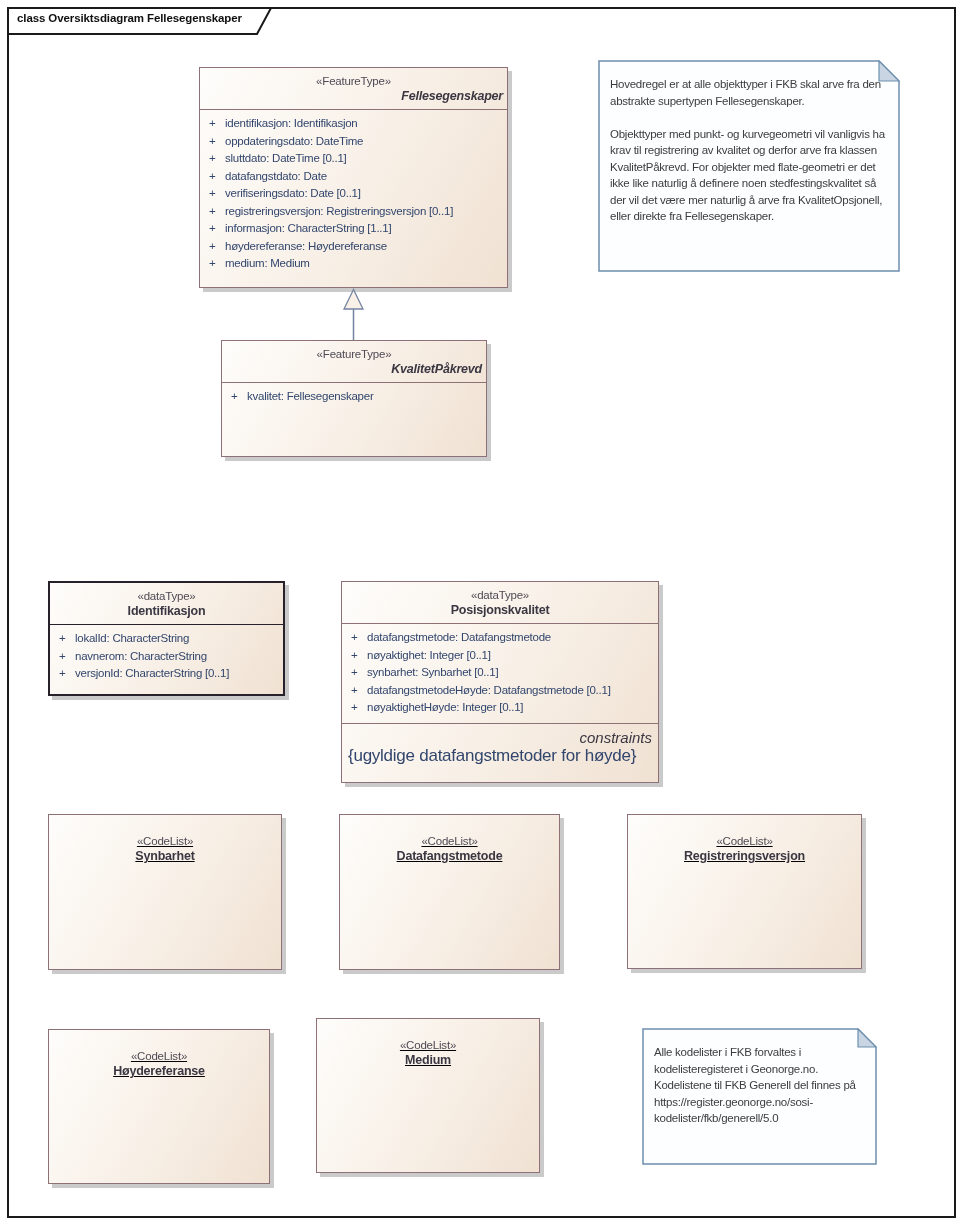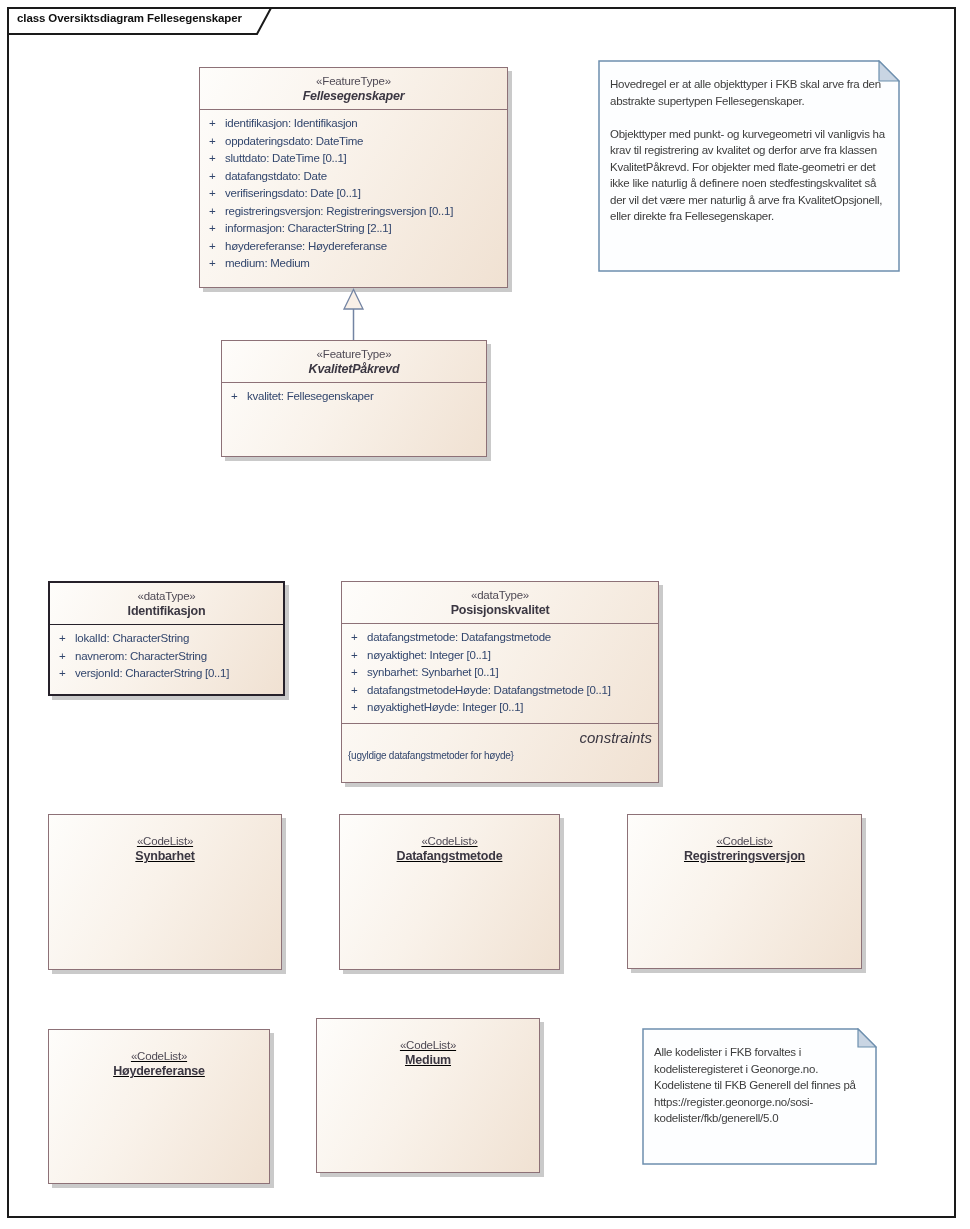--- a/index.html
+++ b/index.html
@@ -22,28 +22,28 @@
   
   .ubox{
     position:absolute;box-sizing:border-box;
     border:1px solid #8d7177;
     background:linear-gradient(120deg,#fefdfb 0%,#f9f2ea 45%,#f0e1d2 100%);
     box-shadow:4px 4px 0 0 rgba(150,150,150,0.5);
   }
   .ubox .hdr{text-align:center;padding:7px 4px 6px 4px;}
   .stype{font-size:11.5px;color:#4f4a55;letter-spacing:-0.2px;}
   .cname{font-size:12.5px;font-weight:bold;color:#3b3742;margin-top:2px;letter-spacing:-0.2px;}
-  .ft .cname{font-style:italic;}
+  .ft .cname{font-style:italic;text-align:right;}
   .attrs{border-top:1px solid #8d7177;padding:5px 6px 0 6px;overflow:hidden;}
   .arow{display:flex;font-size:11.5px;letter-spacing:-0.25px;color:#32466d;line-height:17.5px;white-space:nowrap;}
   .arow .vis{width:16px;flex:0 0 16px;padding-left:3px;}
   .arow .atext{flex:1;overflow:hidden;}
   .csec{border-top:1px solid #8d7177;padding:5px 6px;}
   .clabel{text-align:right;font-style:italic;font-size:15px;color:#3b3742;}
-  .citem{font-size:10px;letter-spacing:-0.25px;color:#32466d;line-height:16px;margin-top:2px;white-space:nowrap;}
+  .citem{font-size:17px;letter-spacing:-0.25px;color:#32466d;line-height:16px;margin-top:2px;white-space:nowrap;}
   
   #box-felles  {left:199px;top:67px;  width:309px;height:221px;}
   #box-kvalitet{left:221px;top:340px; width:266px;height:117px;}
   #box-ident   {left:48px; top:581px; width:237px;height:115px;border:2px solid #26212a;}
   #box-pos     {left:341px;top:581px; width:318px;height:202px;}
   #box-pos .attrs{height:100px;box-sizing:border-box;}
   #box-syn     {left:48px; top:814px; width:234px;height:156px;}
   #box-dfm     {left:339px;top:814px; width:221px;height:156px;}
   #box-reg     {left:627px;top:814px; width:235px;height:155px;}
   #box-hoyde   {left:48px; top:1029px;width:222px;height:155px;}
@@ -97,21 +97,21 @@
     <div class="arow">
         <span class="vis">+</span>
         <span class="atext">verifiseringsdato: Date [0..1]</span>
       </div>
     <div class="arow">
         <span class="vis">+</span>
         <span class="atext">registreringsversjon: Registreringsversjon [0..1]</span>
       </div>
     <div class="arow">
         <span class="vis">+</span>
-        <span class="atext">informasjon: CharacterString [2..1]</span>
+        <span class="atext">informasjon: CharacterString [1..1]</span>
       </div>
     <div class="arow">
         <span class="vis">+</span>
         <span class="atext">høydereferanse: Høydereferanse</span>
       </div>
     <div class="arow">
         <span class="vis">+</span>
         <span class="atext">medium: Medium</span>
       </div>
   </div>

